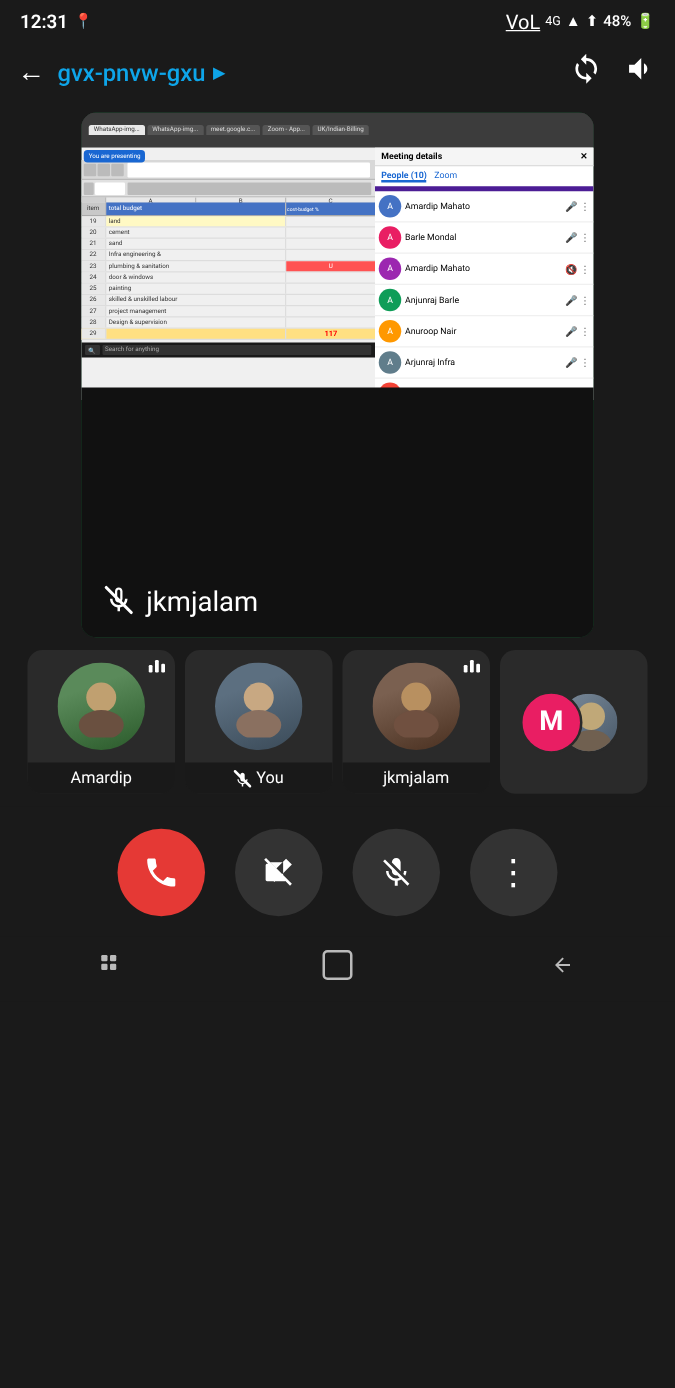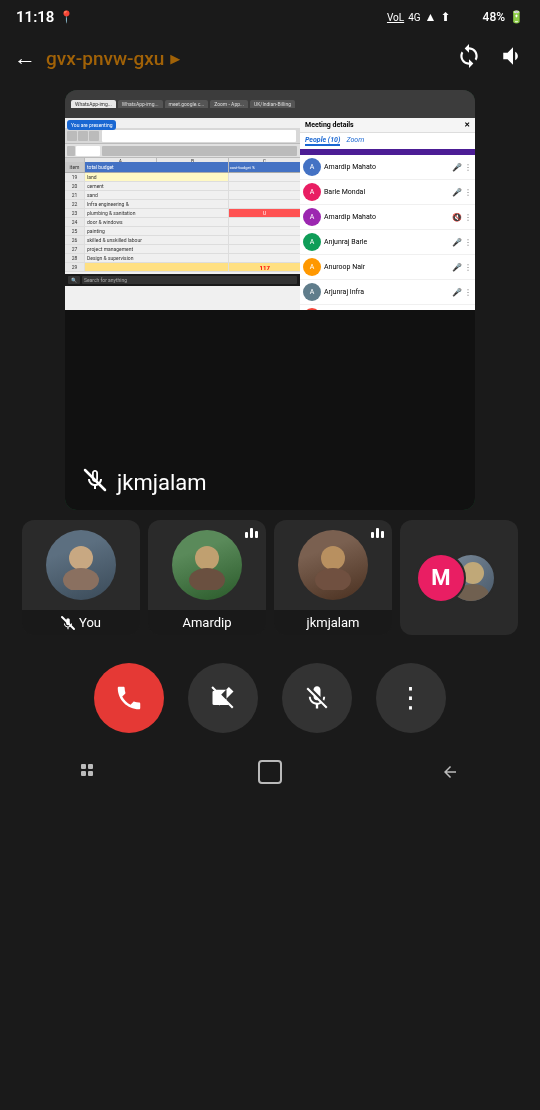--- a/index.html
+++ b/index.html
@@ -34,39 +34,38 @@
       color: white;
       font-size: 12px;
     }
     .status-icons span {
       color: white;
       font-size: 12px;
     }
     .battery-text {
       font-size: 13px;
       font-weight: 500;
-      margin-left: 28px;
     }
 
     
     .header {
       display: flex;
       align-items: center;
       padding: 8px 14px;
       background: #1a1a1a;
       height: 52px;
     }
     .back-arrow {
       color: white;
       font-size: 22px;
       margin-right: 10px;
       cursor: pointer;
     }
     .meeting-id {
-      color: #a16207;
+      color: #0ea5e9;
       font-size: 19px;
       font-weight: 500;
       flex: 1;
       display: flex;
       align-items: center;
       gap: 6px;
     }
     .header-icons {
       display: flex;
       gap: 18px;
@@ -223,25 +222,25 @@
     .browser-tab.active {
       background: #e8e8e8;
       color: #333;
     }
   </style>
 </head>
 <body>
 
 <div class="status-bar">
   <div style="display:flex; align-items:center; gap:5px;">
-    <span class="status-time">11:18</span>
+    <span class="status-time">12:31</span>
     <span style="color:white; font-size:12px;">📍</span>
   </div>
   <div class="status-icons">
-    <span style="font-size:10px;text-decoration:underline;">VoL</span>
+    <span style="font-size:16px;text-decoration:underline;">VoL</span>
     <span style="font-size:10px;">4G</span>
     <span>▲</span>
     <span>⬆</span>
     <span class="battery-text">48%</span>
     <span>🔋</span>
   </div>
 </div>
 
 <div class="header">
   <span class="back-arrow">←</span>
@@ -373,21 +372,21 @@
         </div>
       </div>
 
       <div style="width:175px; background:white; overflow:hidden;">
 
         <div style="background:#f5f5f5; padding:3px 5px; font-size:7px; font-weight:bold; display:flex; justify-content:space-between; border-bottom:1px solid #ddd;">
           <span>Meeting details</span>
           <span style="cursor:pointer;">✕</span>
         </div>
 
-        <div style="display:flex; gap:6px; padding:3px 5px; border-bottom:6px solid #4c1d95; font-size:7px;font-style:italic;">
+        <div style="display:flex; gap:6px; padding:3px 5px; border-bottom:4px solid #4c1d95; font-size:7px;">
           <span style="color:#1967d2; border-bottom:2px solid #1967d2; font-weight:bold; cursor:pointer;">People (10)</span>
           <span style="color:#1967d2; cursor:pointer;">Zoom</span>
         </div>
 
         <div style="overflow:hidden;">
 
           <div style="display:flex; align-items:center; padding:3px 3px; gap:3px; border-bottom:1px solid #f0f0f0;">
             <div style="width:18px;height:18px;border-radius:50%;background:#4472c4;display:flex;align-items:center;justify-content:center;color:white;font-size:7px;flex-shrink:0;">A</div>
             <div style="font-size:7px;flex:1;overflow:hidden;white-space:nowrap;">Amardip Mahato</div>
             <div style="font-size:8px;color:#666;display:flex;gap:2px;">
@@ -462,20 +461,42 @@
       </div>
       <span class="jkmjalam-label">jkmjalam</span>
     </div>
   </div>
 
 </div>
 
 <div class="participants-row">
 
   <div class="participant-tile">
+
+    <div style="position:absolute;top:8px;right:8px;display:flex;gap:2px;align-items:flex-end;">
+      <div style="width:3px;height:6px;background:white;border-radius:1px;"></div>
+      <div style="width:3px;height:10px;background:white;border-radius:1px;"></div>
+      <div style="width:3px;height:7px;background:white;border-radius:1px;"></div>
+    </div>
+    <div class="tile-avatar-area">
+      <div style="width:70px; height:70px; border-radius:50%; overflow:hidden;">
+        <div style="width:100%;height:100%;background:linear-gradient(160deg,#5a8a5a 30%,#2a5a2a 100%);display:flex;align-items:center;justify-content:center;">
+          <svg width="50" height="50" viewBox="0 0 50 50">
+            <circle cx="25" cy="18" r="12" fill="#c0a070"></circle>
+            <ellipse cx="25" cy="40" rx="18" ry="12" fill="#6a5040"></ellipse>
+          </svg>
+        </div>
+      </div>
+    </div>
+    <div class="tile-label-bar">
+      <span class="tile-name">Amardip</span>
+    </div>
+  </div>
+
+  <div class="participant-tile">
     <div class="tile-avatar-area">
       <div style="width:70px; height:70px; border-radius:50%; overflow:hidden; background:#607080;">
 
         <div style="width:100%;height:100%;background:linear-gradient(160deg,#5c6f80 30%,#3a4a58 100%);display:flex;align-items:center;justify-content:center;">
           <svg width="50" height="50" viewBox="0 0 50 50">
             <circle cx="25" cy="18" r="12" fill="#c8a882"></circle>
             <ellipse cx="25" cy="40" rx="18" ry="12" fill="#8a7060"></ellipse>
           </svg>
         </div>
       </div>
@@ -495,42 +516,20 @@
 
   <div class="participant-tile">
 
     <div style="position:absolute;top:8px;right:8px;display:flex;gap:2px;align-items:flex-end;">
       <div style="width:3px;height:6px;background:white;border-radius:1px;"></div>
       <div style="width:3px;height:10px;background:white;border-radius:1px;"></div>
       <div style="width:3px;height:7px;background:white;border-radius:1px;"></div>
     </div>
     <div class="tile-avatar-area">
       <div style="width:70px; height:70px; border-radius:50%; overflow:hidden;">
-        <div style="width:100%;height:100%;background:linear-gradient(160deg,#5a8a5a 30%,#2a5a2a 100%);display:flex;align-items:center;justify-content:center;">
-          <svg width="50" height="50" viewBox="0 0 50 50">
-            <circle cx="25" cy="18" r="12" fill="#c0a070"></circle>
-            <ellipse cx="25" cy="40" rx="18" ry="12" fill="#6a5040"></ellipse>
-          </svg>
-        </div>
-      </div>
-    </div>
-    <div class="tile-label-bar">
-      <span class="tile-name">Amardip</span>
-    </div>
-  </div>
-
-  <div class="participant-tile">
-
-    <div style="position:absolute;top:8px;right:8px;display:flex;gap:2px;align-items:flex-end;">
-      <div style="width:3px;height:6px;background:white;border-radius:1px;"></div>
-      <div style="width:3px;height:10px;background:white;border-radius:1px;"></div>
-      <div style="width:3px;height:7px;background:white;border-radius:1px;"></div>
-    </div>
-    <div class="tile-avatar-area">
-      <div style="width:70px; height:70px; border-radius:50%; overflow:hidden;">
         <div style="width:100%;height:100%;background:linear-gradient(160deg,#7a6050 30%,#4a3020 100%);display:flex;align-items:center;justify-content:center;">
           <svg width="50" height="50" viewBox="0 0 50 50">
             <circle cx="25" cy="18" r="12" fill="#b89060"></circle>
             <ellipse cx="25" cy="40" rx="18" ry="12" fill="#705040"></ellipse>
           </svg>
         </div>
       </div>
     </div>
     <div class="tile-label-bar">
       <span class="tile-name">jkmjalam</span>

